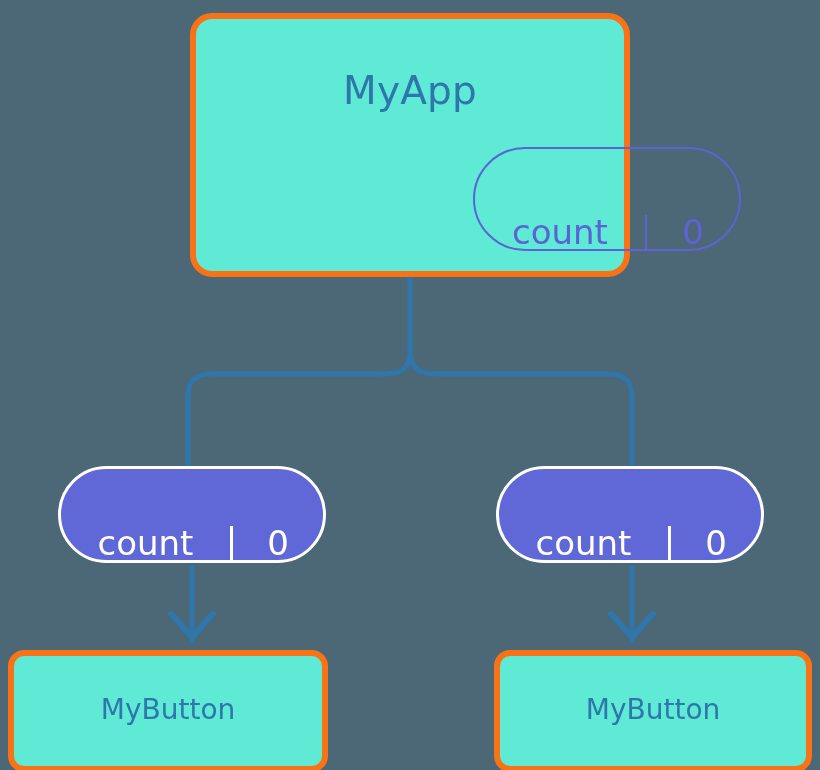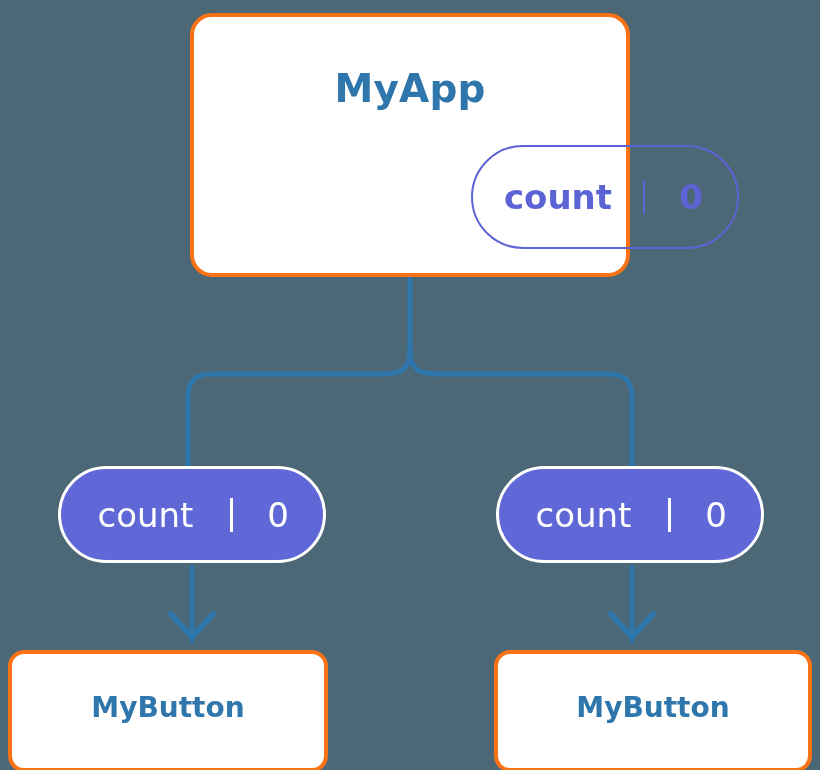--- a/index.html
+++ b/index.html
@@ -27,25 +27,24 @@
     left: 0;
     top: 0;
     width: 820px;
     height: 770px;
     pointer-events: none;
   }
 
   
   .component-box {
     position: absolute;
-    background: #ffffff;
-    border: 4px solid #f97316;
+    background: #5eead4;
+    border: 6px solid #f97316;
     border-radius: 18px;
     box-sizing: border-box;
-    font-weight: bold;
   }
 
   #app-box {
     left: 190px;
     top: 13px;
     width: 440px;
     height: 264px;
     border-radius: 22px;
   }
 
@@ -58,21 +57,21 @@
     color: #2e76ab;
     font-size: 39px;
     letter-spacing: 0.2px;
     line-height: 1;
   }
 
   
   .state-pill {
     position: absolute;
     display: flex;
-    align-items: center;
+    align-items: flex-end;
     border-radius: 999px;
     box-sizing: border-box;
     overflow: hidden;
   }
   .state-pill .pill-key,
   .state-pill .pill-val {
     display: flex;
     align-items: center;
     justify-content: center;
     box-sizing: border-box;

